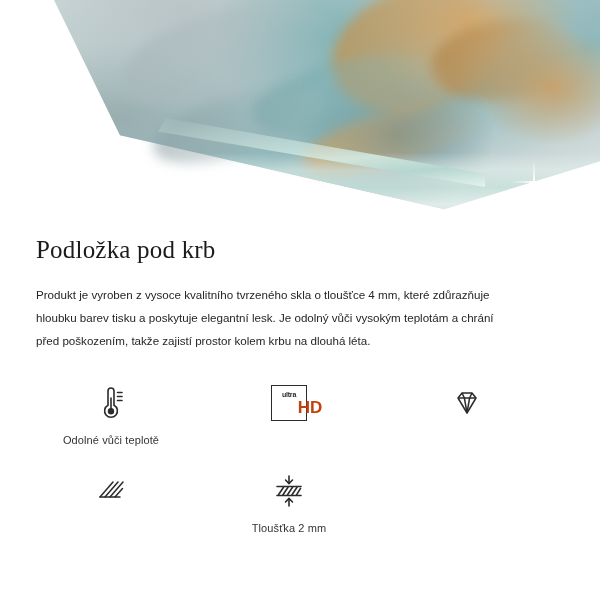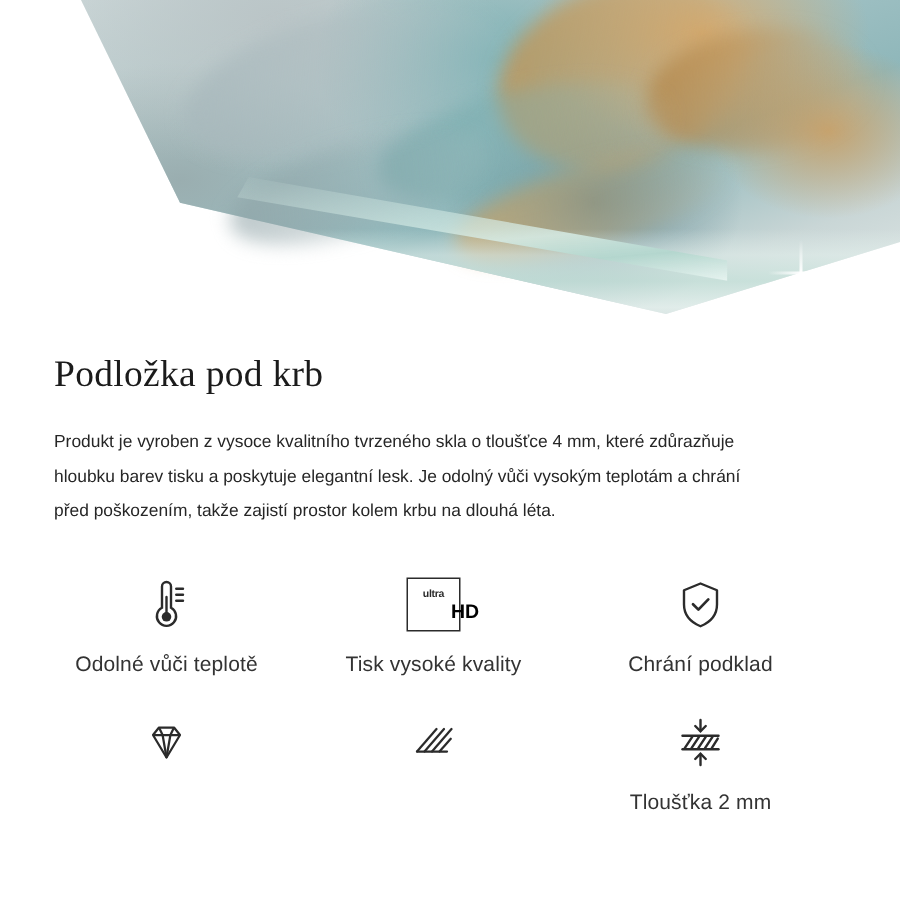--- a/index.html
+++ b/index.html
@@ -150,36 +150,36 @@
     text-align: center;
   }
   .feature-icon {
     height: 46px;
     display: flex;
     align-items: center;
     justify-content: center;
   }
   .feature-label {
     margin-top: 8px;
-    font-size: 14px;
+    font-size: 11px;
     color: #333333;
     letter-spacing: 0.1px;
   }
   .ultrahd-box {
     border: 1.6px solid #2b2b2b;
     width: 34px;
     height: 34px;
     display: flex;
     flex-direction: column;
     align-items: center;
     justify-content: center;
     line-height: 1;
   }
   .ultrahd-box .u1 { font-size: 7px; font-weight: 700; color: #2b2b2b; letter-spacing: -0.2px; }
-  .ultrahd-box .u2 { font-size: 13px; font-weight: 700; color: #000000; margin-top: 1px; margin-left: 42px; }
+  .ultrahd-box .u2 { font-size: 17px; font-weight: 700; color: #c2410c; margin-top: 1px; margin-left: 42px; }
 </style>
 </head>
 <body>
 
 <div class="page">
 
   <div class="hero">
     <div class="hero-bg"></div>
     <div class="hero-streak s1"></div>
     <div class="hero-streak s2"></div>
@@ -218,32 +218,22 @@
       <div class="feature-label">Odolné vůči teplotě</div>
     </div>
 
     <div class="feature">
       <div class="feature-icon">
         <div class="ultrahd-box">
           <span class="u1">ultra</span>
           <span class="u2">HD</span>
         </div>
       </div>
-      <div class="feature-label">Tisk vysoké kvality</div>
-    </div>
-
-    <div class="feature">
-      <div class="feature-icon">
-        <svg width="44" height="44" viewBox="0 0 44 44" aria-hidden="true">
-          <path d="M22 8 L33 12.5 V22c0 7.5-5 12-11 14.5C16 34 11 29.5 11 22V12.5L22 8z" fill="none" stroke="#2b2b2b" stroke-width="1.6" stroke-linejoin="round"></path>
-          <path d="M17 21.8 l3.6 3.6 L27.2 18.6" fill="none" stroke="#2b2b2b" stroke-width="1.8" stroke-linecap="round" stroke-linejoin="round"></path>
-        </svg>
-      </div>
-      <div class="feature-label">Chrání podklad</div>
-    </div>
+    </div>
+
 
     <div class="feature">
       <div class="feature-icon">
         <svg width="44" height="44" viewBox="0 0 44 44" aria-hidden="true">
           <g fill="none" stroke="#2b2b2b" stroke-width="1.5" stroke-linejoin="round">
             <path d="M13 17 L17 12 H27 L31 17 L22 32 Z"></path>
             <path d="M13 17 H31"></path>
             <path d="M17 12 L19.4 17 L22 32"></path>
             <path d="M27 12 L24.6 17 L22 32"></path>
           </g>

